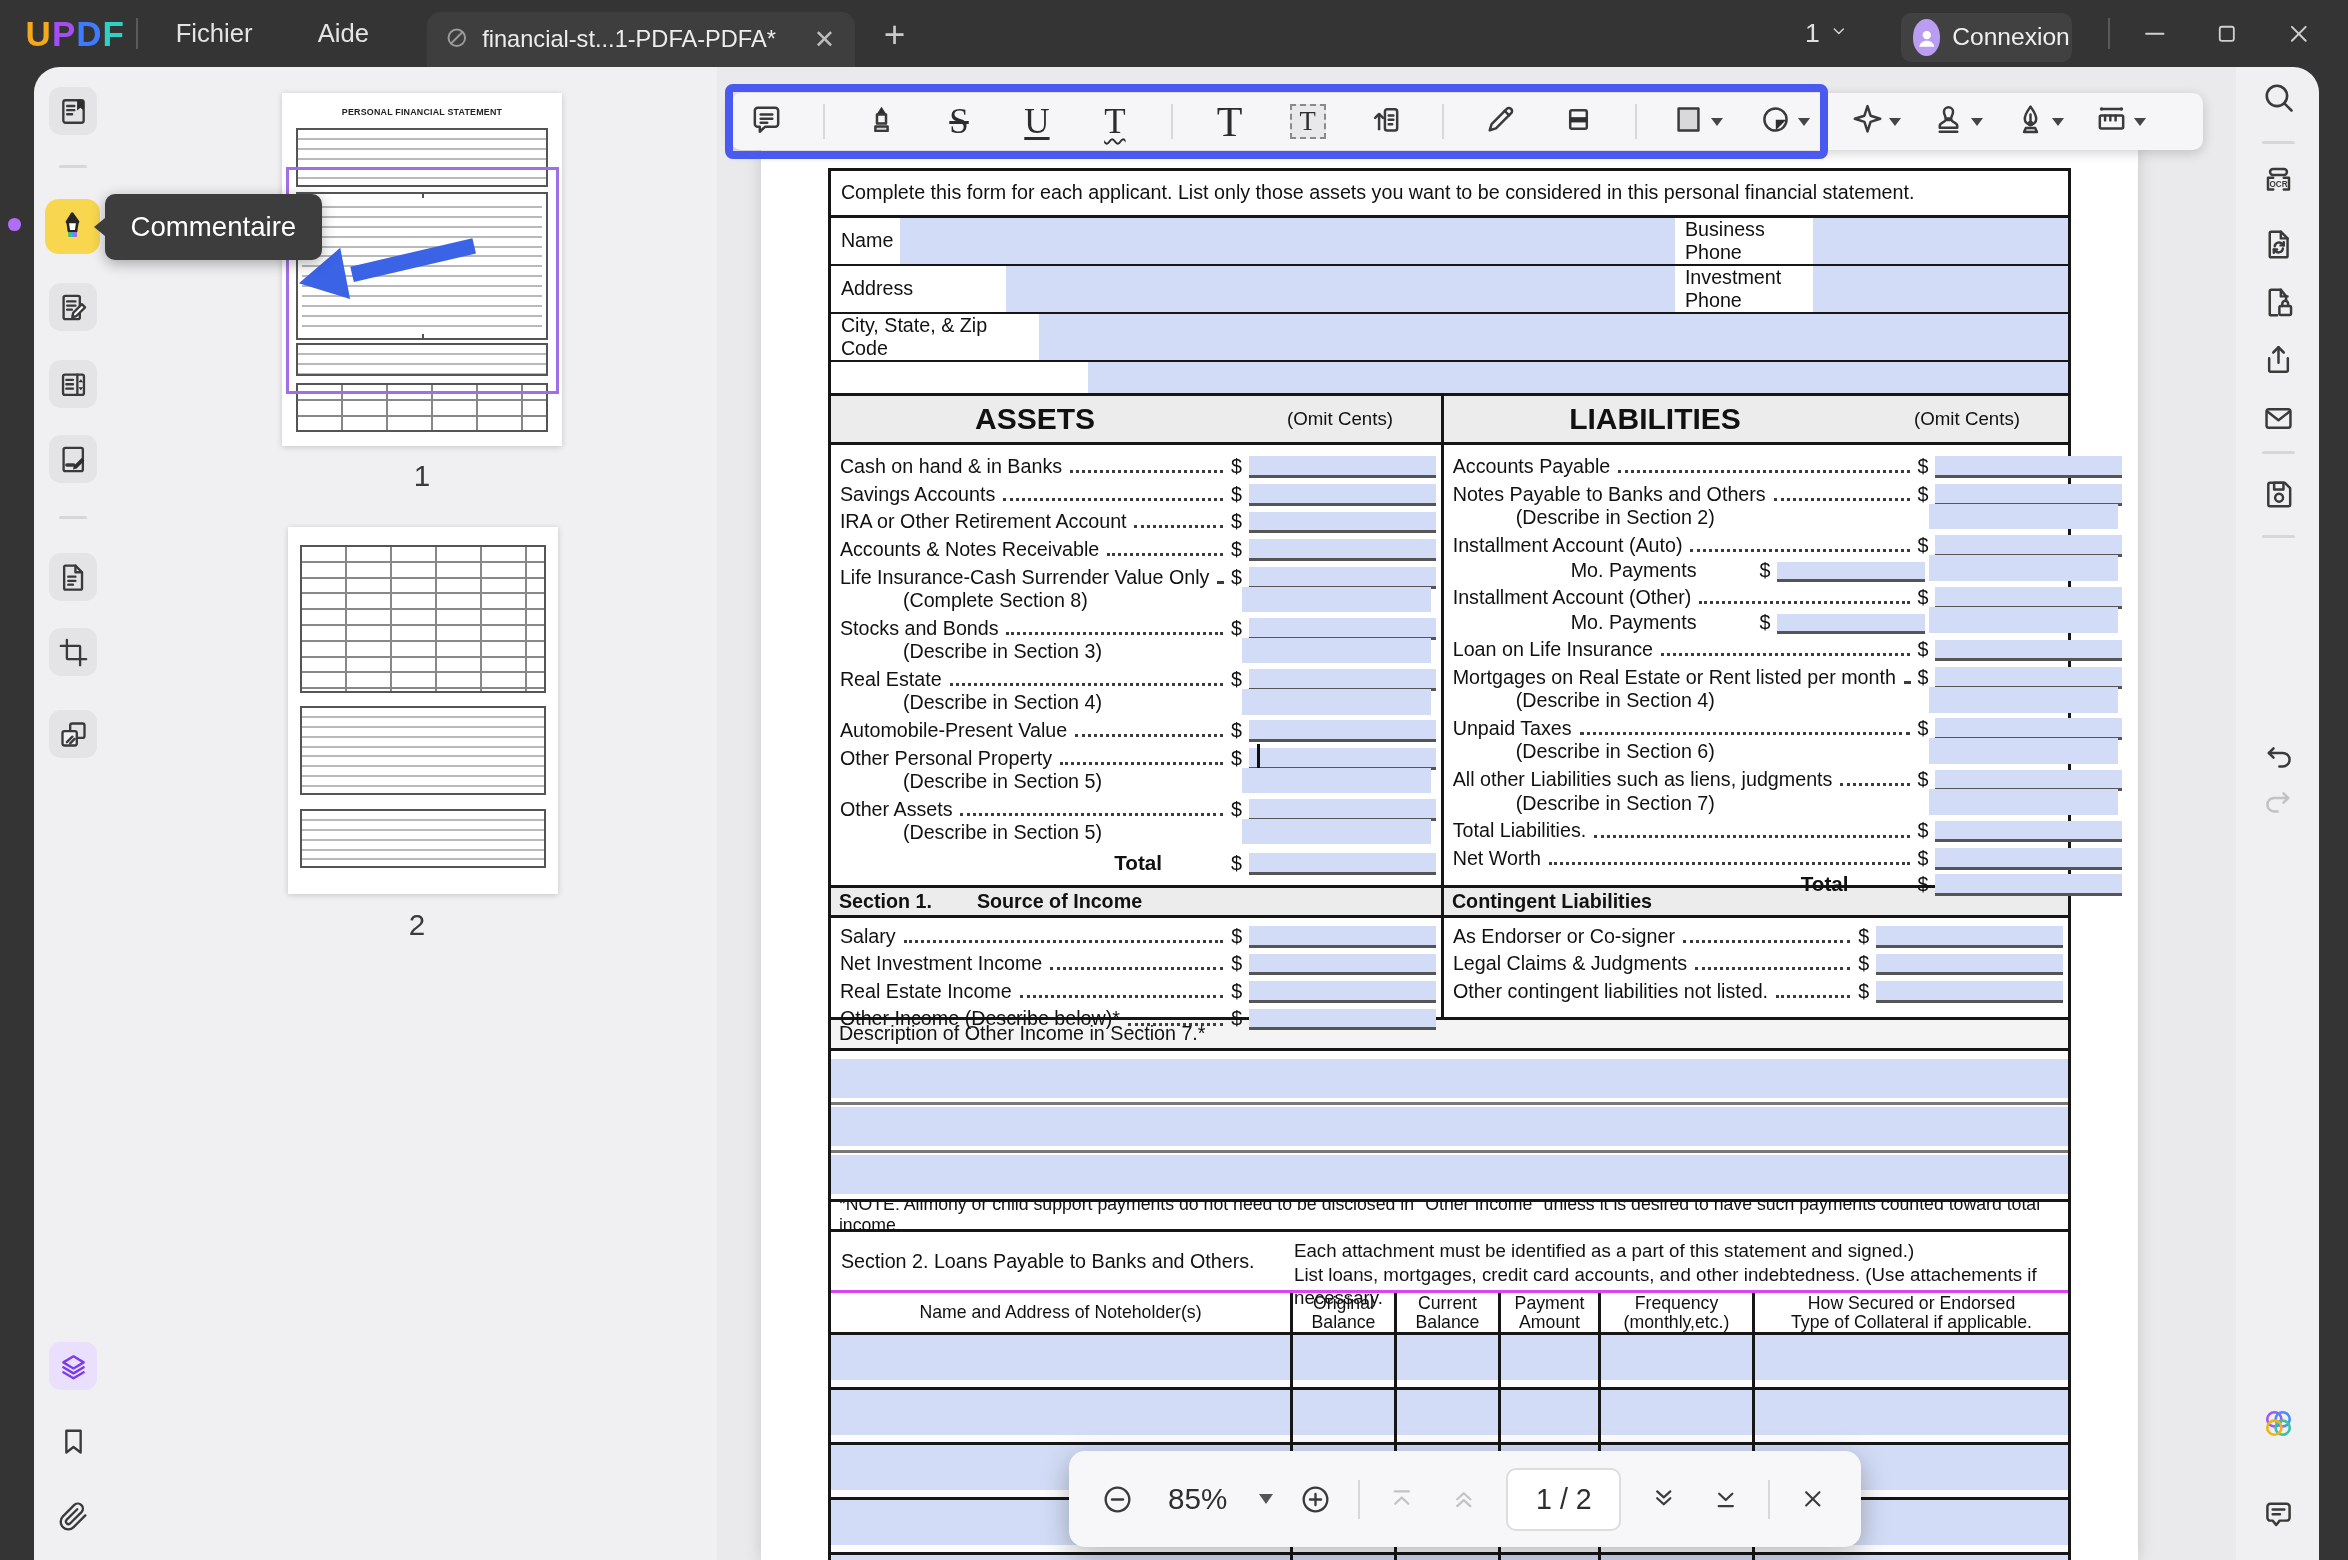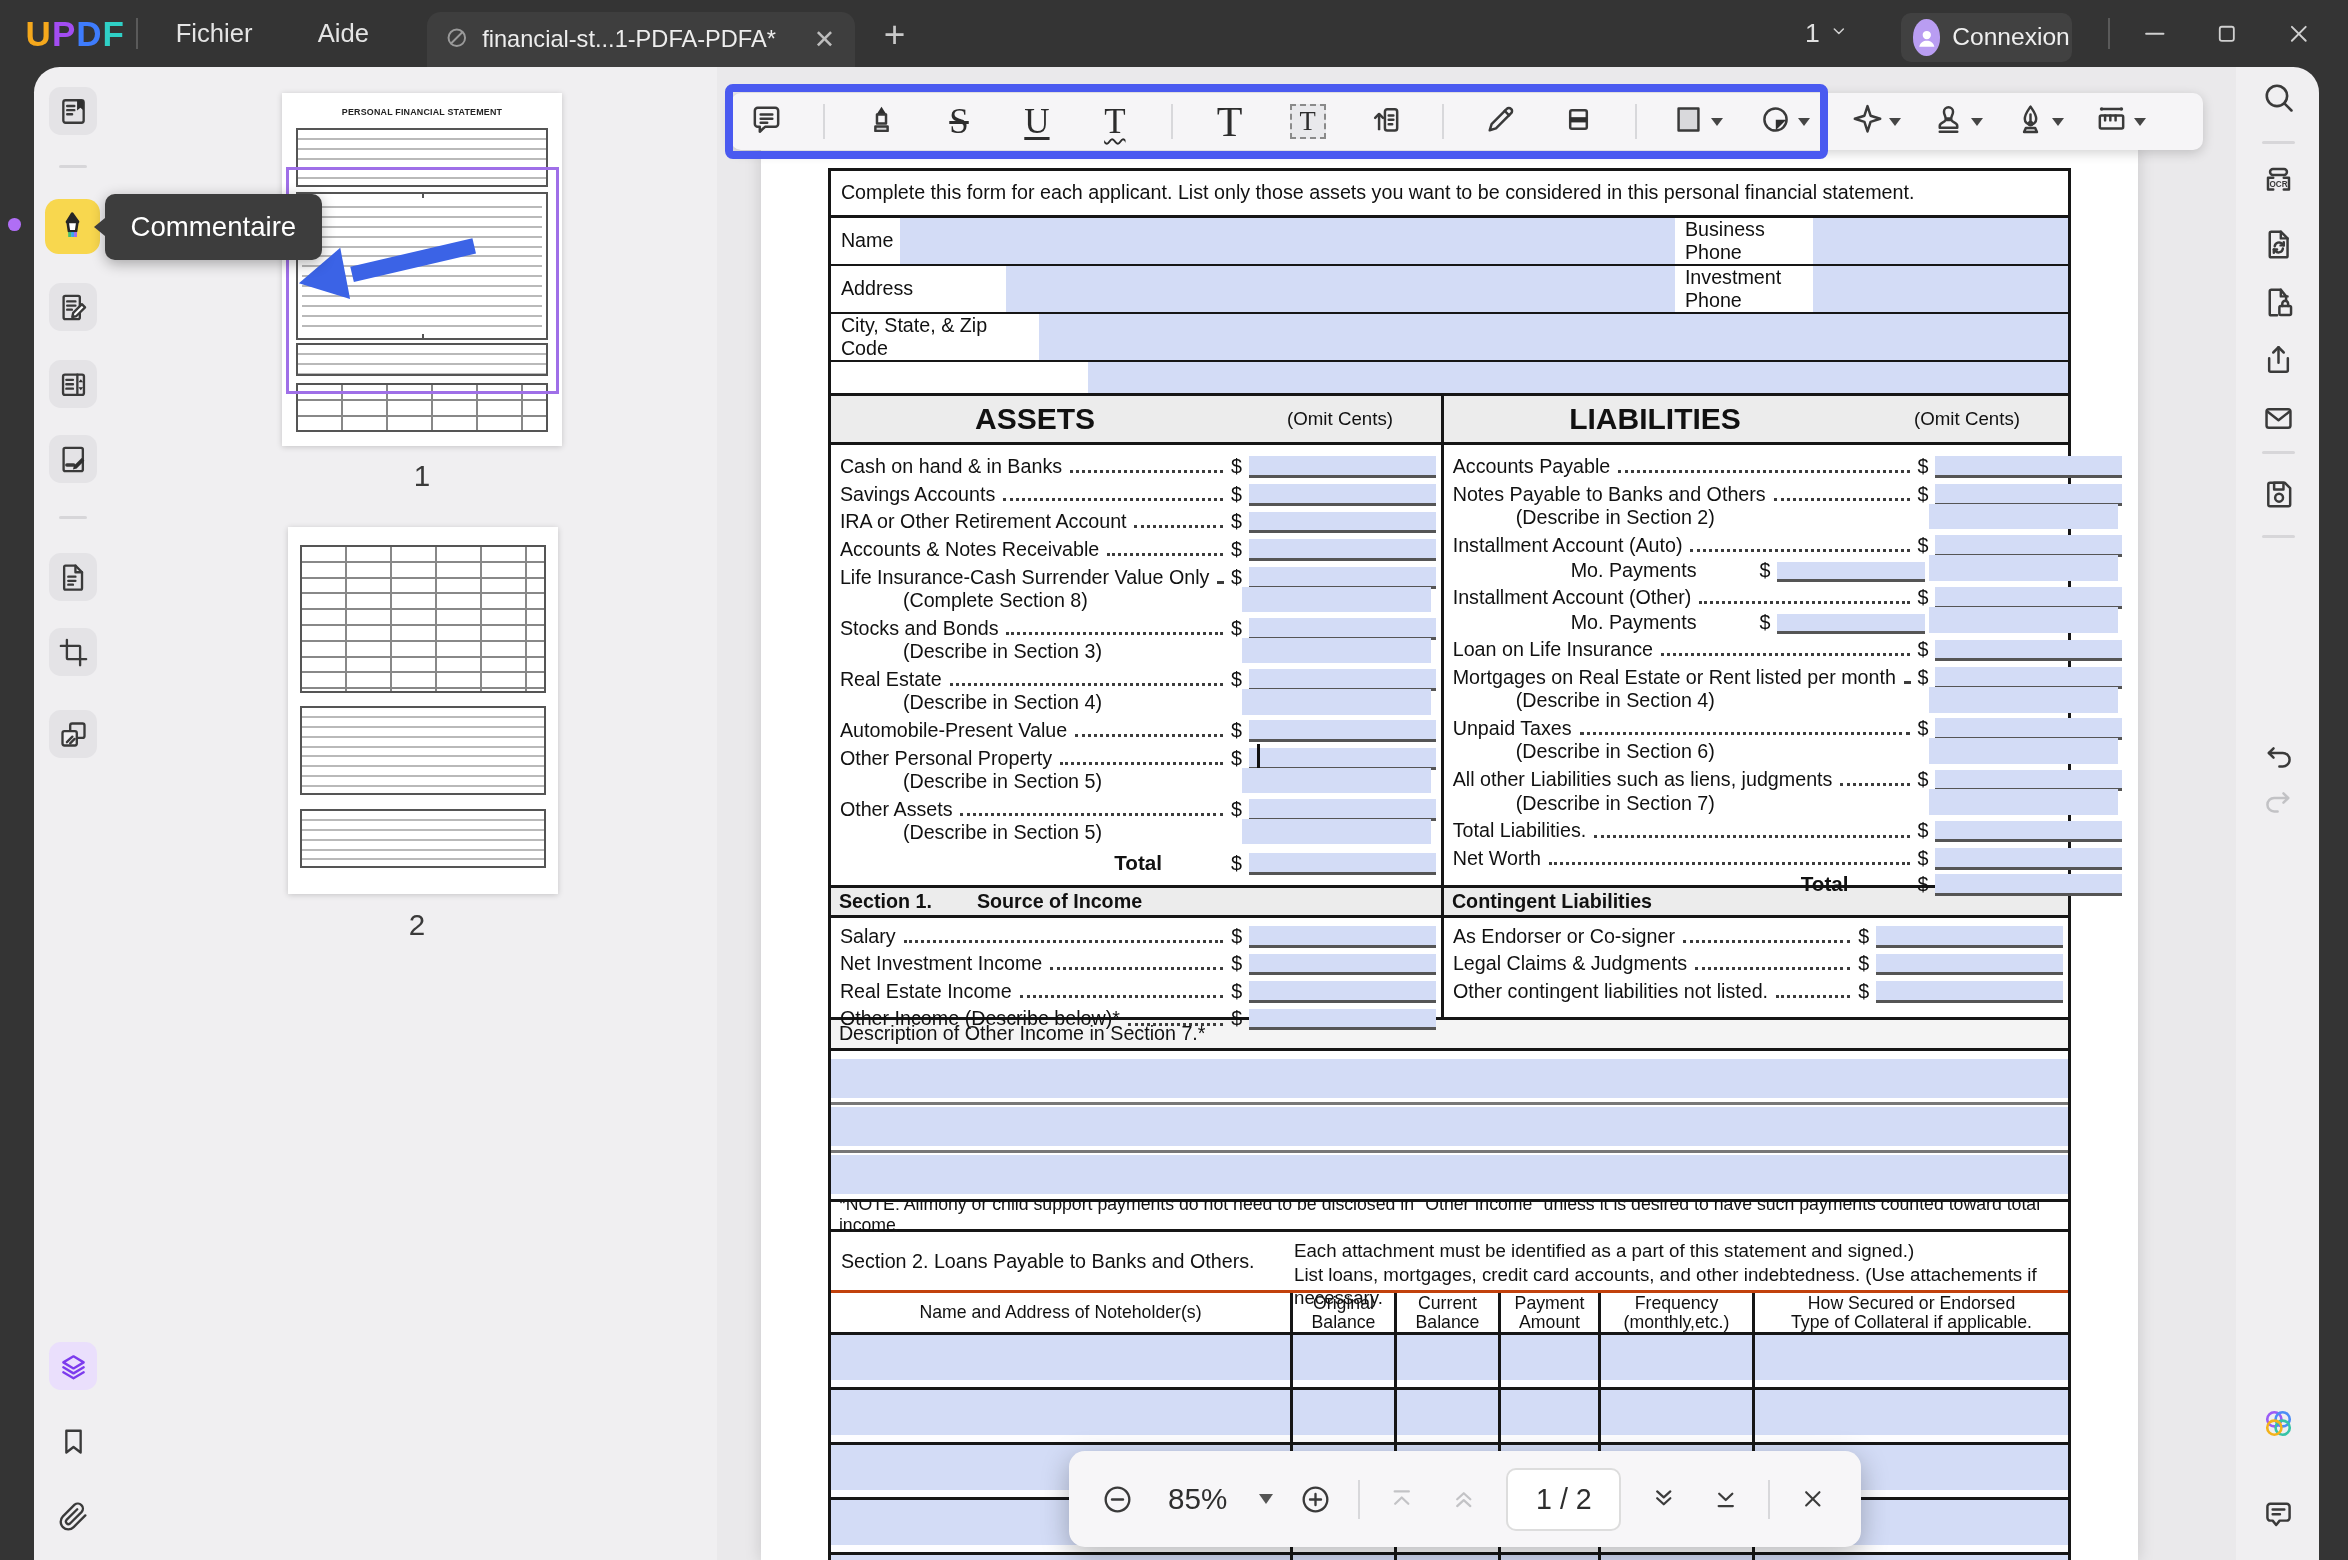--- a/index.html
+++ b/index.html
@@ -105,21 +105,21 @@
   .s1head{height:30.5px;display:flex;background:#ececec;border-bottom:3px solid #161616;font-weight:bold}
   .s1head .lcol{display:flex;align-items:center;padding-left:7.9px;gap:45px}
   .s1head .rcol{display:flex;align-items:center;padding-left:7.9px}
   .s1body{height:102px;border-bottom:3px solid #161616}
   .s1body .mcol{padding-top:3.9px}
   .deschead{height:30.5px;display:flex;align-items:center;padding-left:7.9px;background:#f4f4f4;border-bottom:3px solid #161616}
   .bands{height:151px;position:relative;border-bottom:3px solid #161616;background:#fff}
   .band{position:absolute;left:0;right:0;height:39px}
   .bandline{position:absolute;left:0;right:0;height:3px;background:#777}
   .notrow{height:30.5px;display:flex;align-items:center;padding-left:7.9px;font-size:17.7px;border-bottom:3px solid #161616}
-  .s2row{height:61px;display:flex;border-bottom:3px solid #c2410c}
+  .s2row{height:61px;display:flex;border-bottom:3px solid #d946ef}
   .s2label{width:463px;display:flex;align-items:center;padding-left:9.9px}
   .s2desc{flex:1;font-size:18.7px;line-height:23.6px;padding-top:6.9px}
   .thead{height:42px;display:grid;grid-template-columns:462px 104px 104px 100px 154px 1fr;border-bottom:3px solid #161616}
   .thead div{display:flex;align-items:center;justify-content:center;text-align:center;font-size:17.7px;line-height:18.7px;white-space:pre-line;border-right:3px solid #161616}
   .thead div:last-child{border-right:none}
   .trow{height:55px;display:grid;grid-template-columns:462px 104px 104px 100px 154px 1fr;border-bottom:3px solid #161616;background:linear-gradient(#d3dcf6 0 45px,#fdfdff 45px)}
   .trow div{border-right:3px solid #161616}
   .trow div:last-child{border-right:none}
 
   

